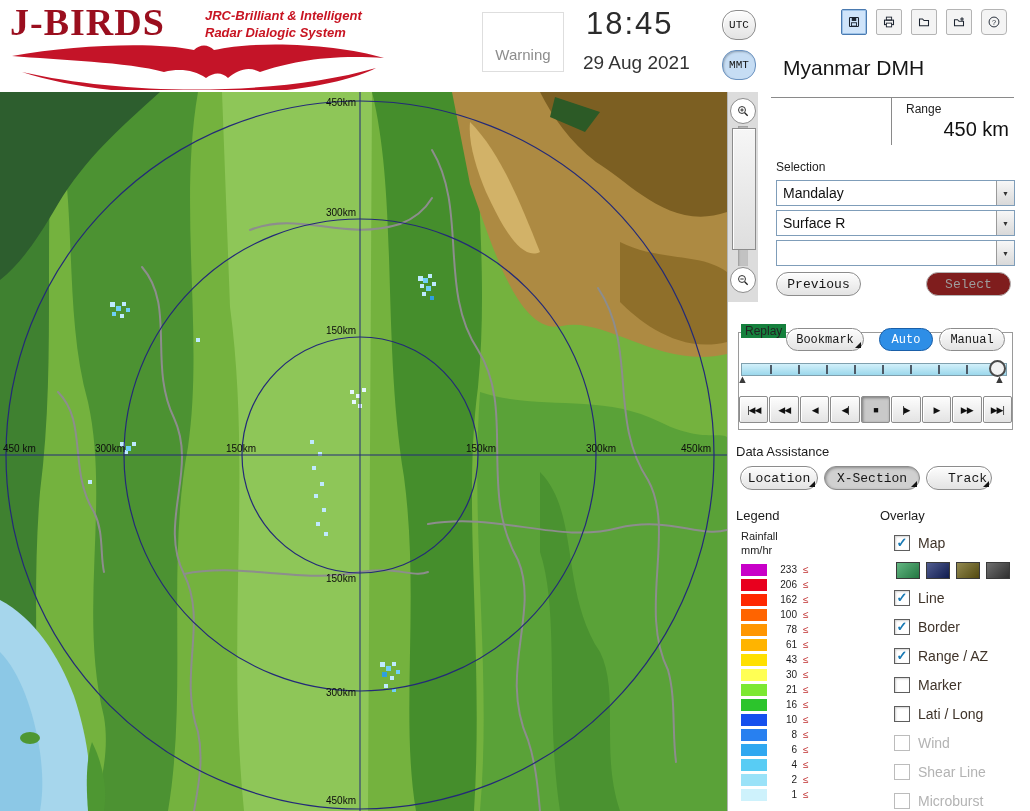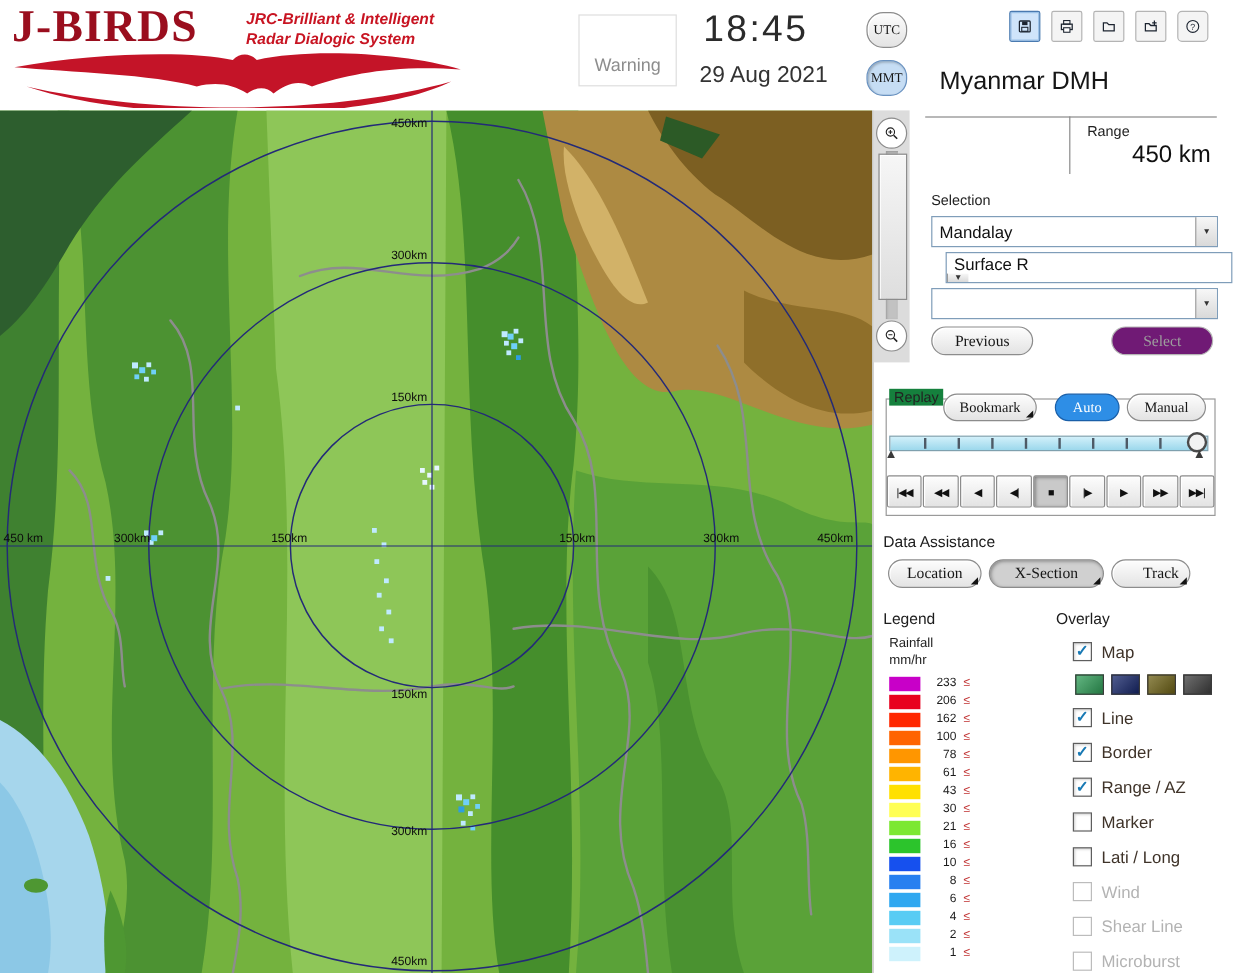--- a/index.html
+++ b/index.html
@@ -1,24 +1,24 @@
 <!DOCTYPE html>
 <html><head>
 <meta charset="utf-8">
 <style>
   html,body{margin:0;padding:0;background:#777;}
   #app{position:relative;width:1030px;height:811px;background:#ffffff;
        font-family:"Liberation Sans",sans-serif;overflow:hidden;}
   .abs{position:absolute;}
   
   .btn3d{background:linear-gradient(#fdfdfd,#e3e3e3);border:1px solid #8c8c8c;border-radius:14px;
-         box-shadow:inset 1px 1px 0 #fff;color:#161616;font-family:Liberation Serif, serif;font-size:13px;
+         box-shadow:inset 1px 1px 0 #fff;color:#161616;font-family:Liberation Mono, monospace;font-size:13px;
          display:flex;align-items:center;justify-content:center;position:absolute;cursor:pointer;}
   .btn3d.pressed{background:#d0d0d0;box-shadow:inset 1px 1px 3px rgba(0,0,0,.35);}
-  .btn3d.disabled{color:#9d9d9d;background:#701a75;box-shadow:none;border-color:#b5b5b5;}
+  .btn3d.disabled{color:#9d9d9d;background:#7f1d1d;box-shadow:none;border-color:#b5b5b5;}
   .corner{position:absolute;right:2px;bottom:2px;width:0;height:0;
           border-left:6px solid transparent;border-bottom:6px solid #141414;}
   
   .dd{position:absolute;display:flex;align-items:stretch;border:1px solid #7f9db9;background:#fff;height:24px;}
   .dd .val{flex:1;display:flex;align-items:center;padding-left:6px;font-size:14px;color:#101010;}
   .dd .arrow{width:17px;display:flex;align-items:center;justify-content:center;
              background:linear-gradient(#f7f7f7,#d9d9d9);border-left:1px solid #9a9a9a;
              font-size:7px;color:#333;cursor:pointer;}
   
   .gbox{position:absolute;border:1px solid #9a9a9a;}
@@ -244,21 +244,21 @@
     <div class="hairline" style="left:163px;top:5px;width:1px;height:48px;"></div>
     <div class="abs" style="left:178px;top:10px;font-size:12px;color:#222;">Range</div>
     <div class="abs" style="left:163px;top:26px;width:118px;text-align:right;font-size:20px;color:#101010;">450 km</div>
 
     <div class="abs" style="left:48px;top:68px;font-size:12px;color:#222;">Selection</div>
 
     <div class="dd" style="left:48px;top:88px;width:237px;">
       <span class="val">Mandalay</span>
       <span class="arrow">▼</span>
     </div>
-    <div class="dd" style="left:60px;top:118px;width:237px;flex-direction:column;">
+    <div class="dd" style="left:48px;top:118px;width:237px;">
       <span class="val">Surface R</span>
       <span class="arrow">▼</span>
     </div>
     <div class="dd" style="left:48px;top:148px;width:237px;">
       <span class="val"></span>
       <span class="arrow">▼</span>
     </div>
 
     <button class="btn3d" style="left:48px;top:180px;width:85px;height:24px;">Previous</button>
     <button class="btn3d disabled" style="left:198px;top:180px;width:85px;height:24px;">Select</button>

